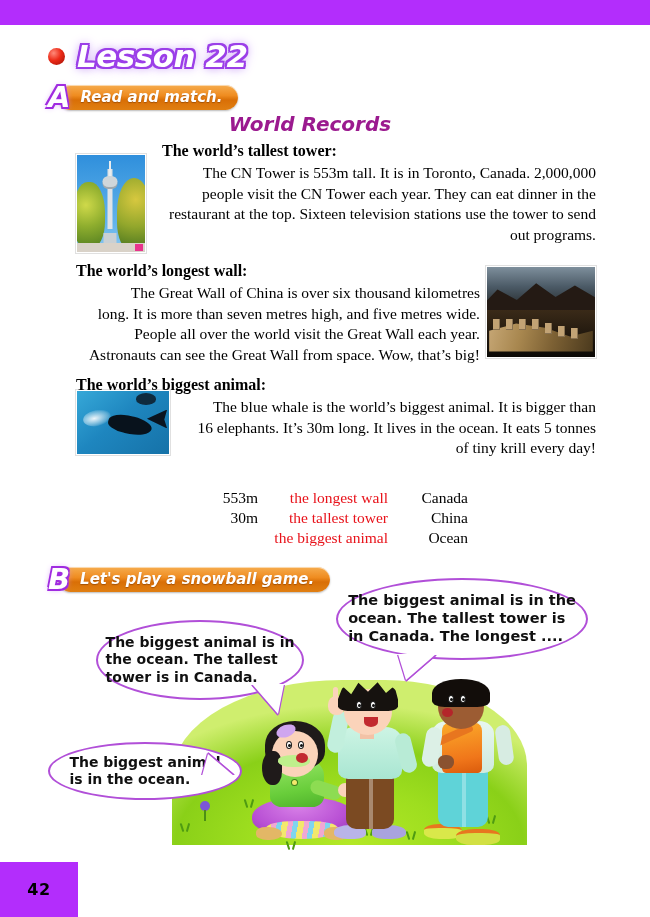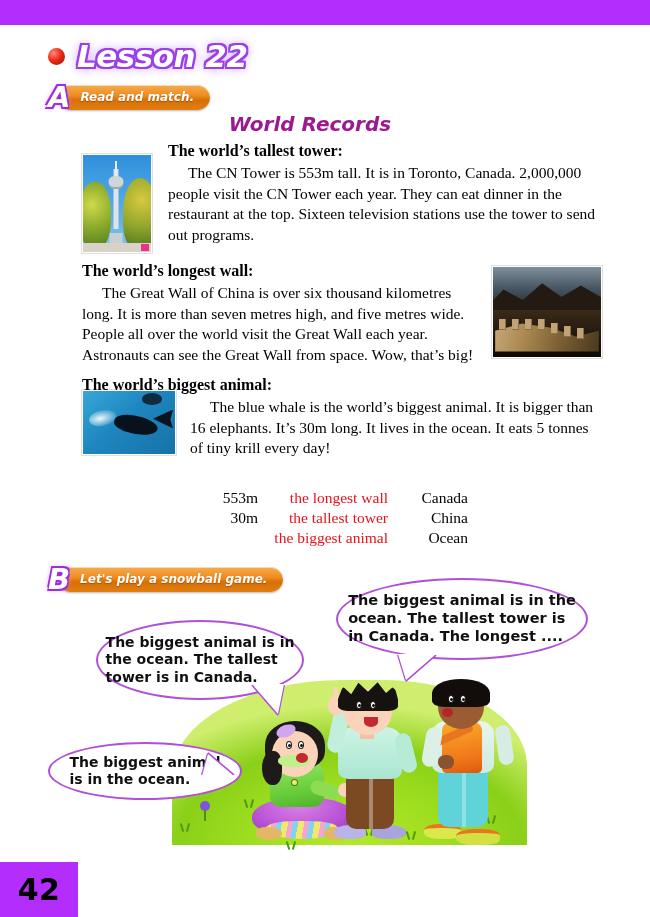--- a/index.html
+++ b/index.html
@@ -30,21 +30,21 @@
     left: 0; bottom: 0;
     width: 78px; height: 55px;
     background: #b32dfc;
     display: flex;
     align-items: center;
     justify-content: center;
   }
   .page-tab-num {
     font-family: "DejaVu Sans", sans-serif;
     font-weight: bold;
-    font-size: 30px;
+    font-size: 16px;
     color: #000;
     letter-spacing: 0.5px;
   }
 
   
   .lesson-row {
     position: absolute;
     left: 48px; top: 38px;
     display: flex;
     align-items: center;
@@ -98,21 +98,21 @@
     display: flex;
     align-items: center;
     padding: 0 16px 0 22px;
     position: relative;
     z-index: 2;
   }
   .banner-text {
     font-family: "DejaVu Sans", sans-serif;
     font-weight: bold;
     font-style: italic;
-    font-size: 12px;
+    font-size: 15px;
     color: #ffffff;
     white-space: nowrap;
     text-shadow: 0 1px 1px rgba(120,55,0,.55);
   }
 
   #banner-a { left: 48px; top: 80px; }
   #banner-b { left: 48px; top: 562px; }
 
   
   .world-records {
@@ -125,33 +125,33 @@
     font-style: italic;
     font-size: 20px;
     color: #9b1a8f;
     padding-left: 88px;
     box-sizing: border-box;
   }
 
   
   .article {
     position: absolute;
-    left: 82px; top: 140px;
+    left: 76px; top: 140px;
     width: 520px;
     font-family: "Liberation Serif", serif;
     font-size: 15.5px;
     line-height: 1.33;
     color: #000;
   }
   .sub-head {
     font-weight: bold;
     font-size: 16px;
     margin: 0 0 2px 0;
   }
-  .para { margin: 0; text-indent: 20px; text-align: left; }
+  .para { margin: 0; text-indent: 20px; text-align: right; }
 
   .block { position: relative; margin-bottom: 8px; }
 
   
   .photo {
     border: 1px solid #ffffff;
     box-shadow: 0 0 0 1px rgba(0,0,0,.12);
     overflow: hidden;
     position: relative;
   }

